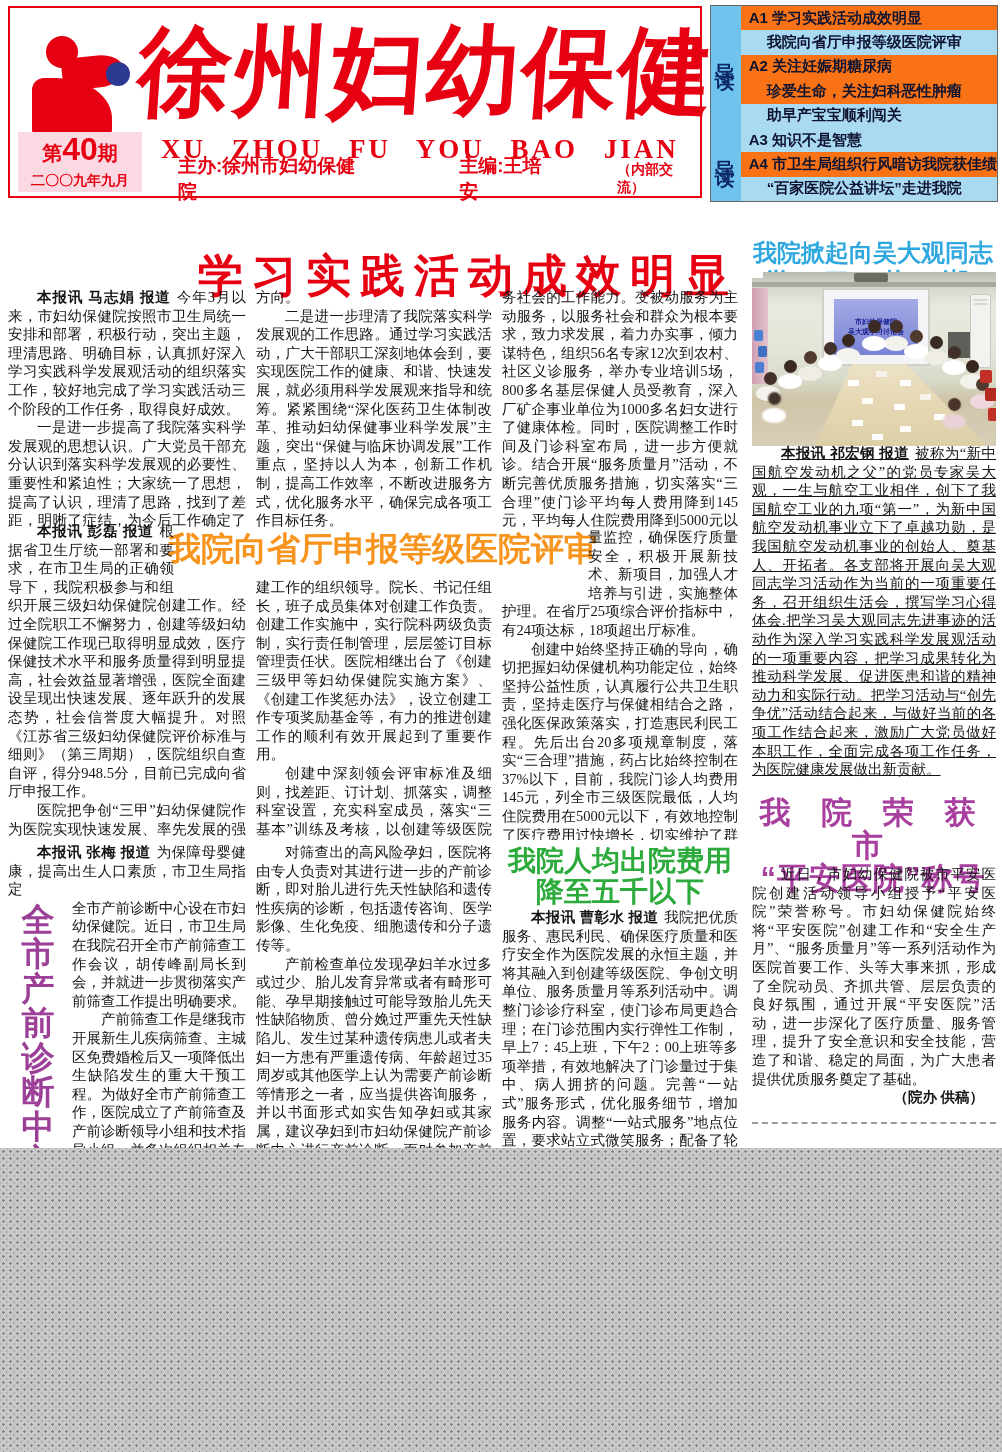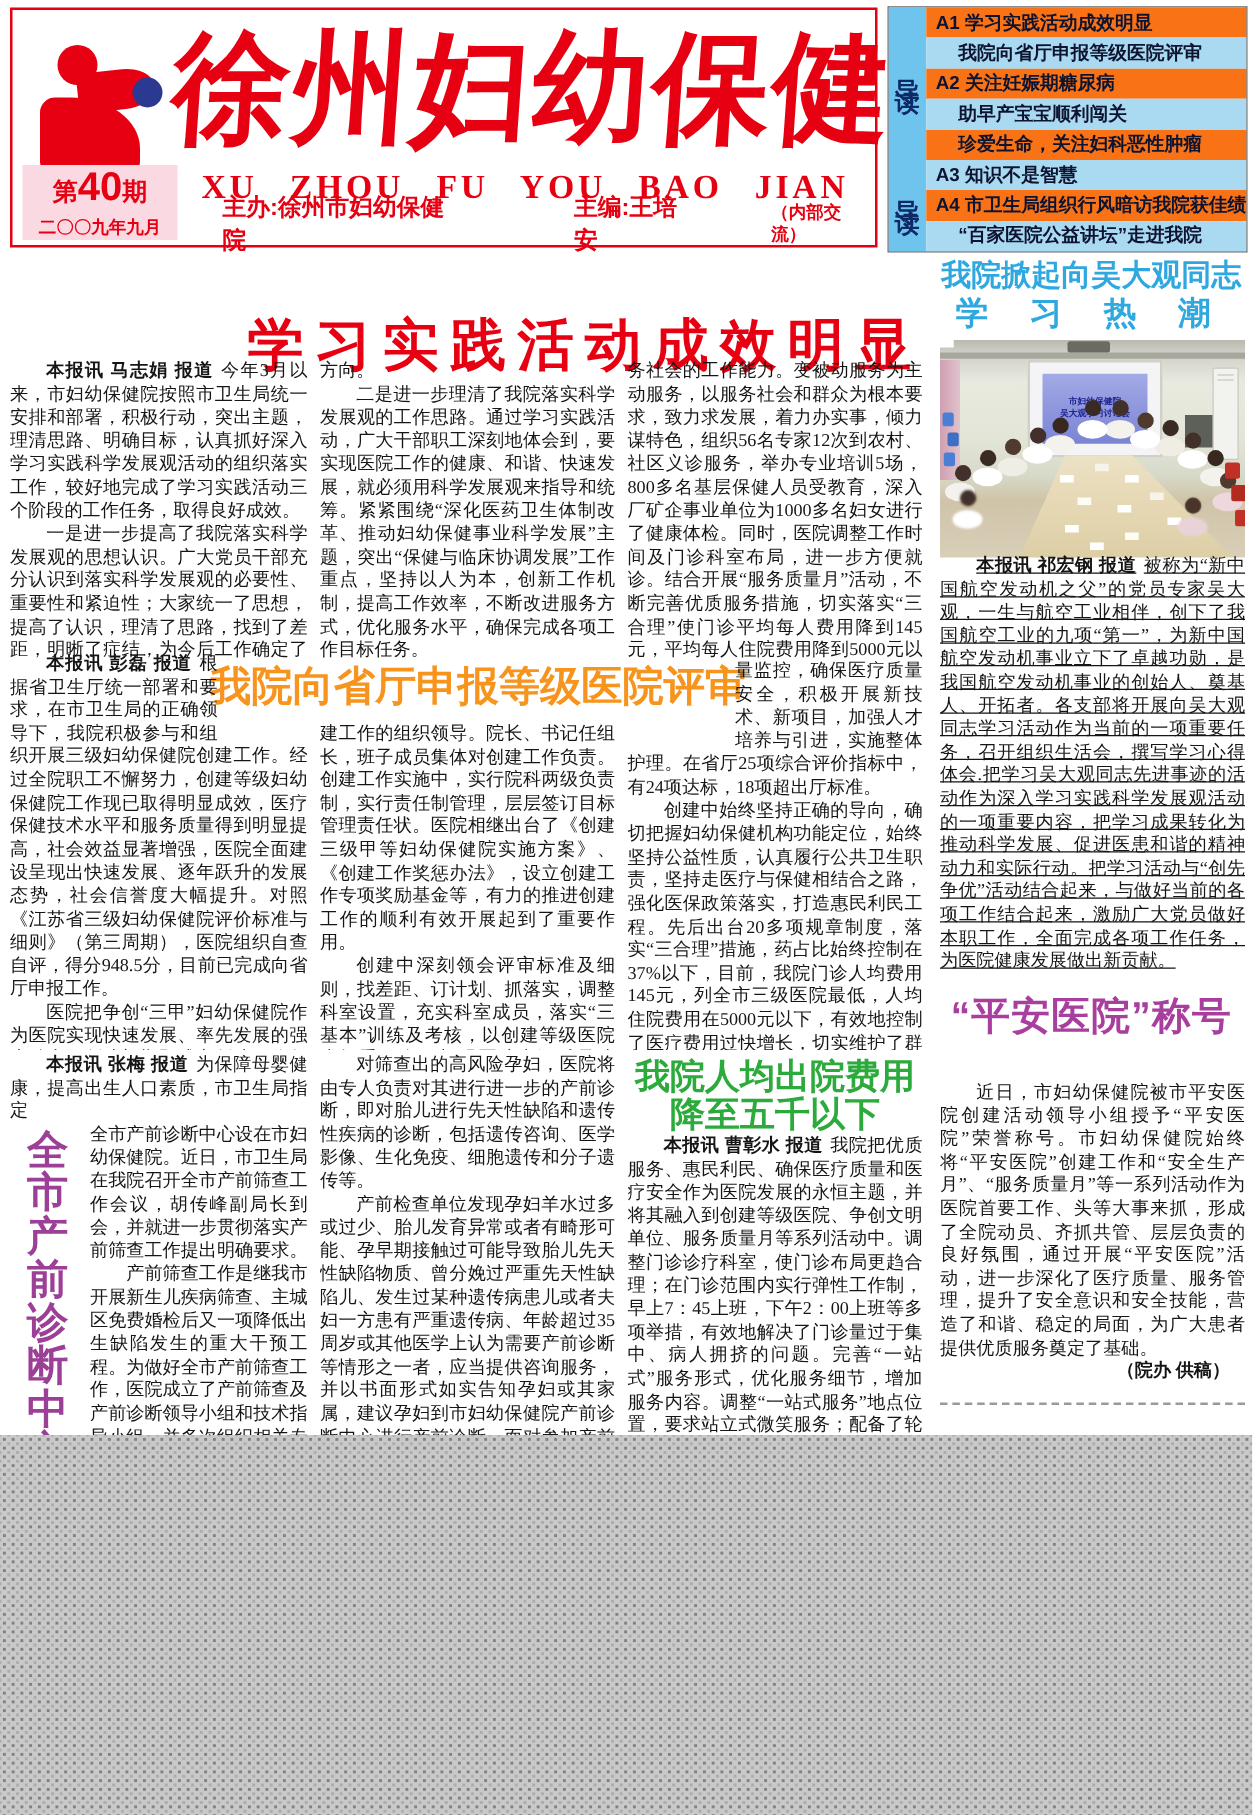--- a/index.html
+++ b/index.html
@@ -36,21 +36,21 @@
   .grow.base{background:#f97316;}
   .grow.ind{padding-left:26px;}
   
   .hl{position:absolute;font-family:"Liberation Sans",sans-serif;font-weight:900;white-space:nowrap;}
   .hl1{left:8px;top:216px;width:730px;text-align:right;font-size:45px;letter-spacing:9px;color:#e60012;margin-top:30px;}
   .hl2{left:168px;top:527px;width:412px;text-align:center;font-size:33px;letter-spacing:0px;color:#f7941d;}
   .hl-green{position:absolute;left:502px;top:845px;width:236px;text-align:center;color:#2cab3c;
        font-family:"Liberation Sans",sans-serif;font-weight:900;line-height:31px;font-size:28px;}
   .hl-blue{position:absolute;left:750px;top:207px;width:246px;text-align:center;color:#2fa8e0;
        font-family:"Liberation Sans",sans-serif;font-weight:900;}
-  .hl-blue .l1{font-size:24px;line-height:28px;letter-spacing:0px;}
+  .hl-blue .l1{font-size:24px;line-height:28px;letter-spacing:0px;margin-top:32px;}
   .hl-blue .l2{font-size:26px;line-height:30px;letter-spacing:13px;}
   .hl-purple{position:absolute;left:750px;top:796px;width:246px;text-align:center;color:#a83f9e;
        font-family:"Liberation Sans",sans-serif;font-weight:900;}
   .hl-purple .l1{font-size:31px;line-height:33px;letter-spacing:11px;}
   .hl-purple .l2{font-size:31px;line-height:33px;letter-spacing:1px;}
   
   .col{position:absolute;font-size:14.5px;line-height:18.6px;text-align:justify;overflow:hidden;color:#151515;}
   .col p{margin:0;}
   .col p.ind{text-indent:2em;}
   .lead{font-weight:bold;font-family:"Liberation Sans",sans-serif;margin-right:6px;}
@@ -137,22 +137,22 @@
 
   <div class="guide">
     <div class="guide-strip">
       <span>导读</span>
       <span>导读</span>
     </div>
     <div class="guide-rows">
       <div class="grow base">A1 学习实践活动成效明显</div>
       <div class="grow alt ind">我院向省厅申报等级医院评审</div>
       <div class="grow base">A2 关注妊娠期糖尿病</div>
+      <div class="grow base ind">珍爱生命，关注妇科恶性肿瘤</div>
       <div class="grow alt ind">助早产宝宝顺利闯关</div>
-      <div class="grow base ind">珍爱生命，关注妇科恶性肿瘤</div>
       <div class="grow alt">A3 知识不是智慧</div>
       <div class="grow base">A4 市卫生局组织行风暗访我院获佳绩</div>
       <div class="grow alt ind">“百家医院公益讲坛”走进我院</div>
     </div>
   </div>
 
   <div class="hl hl1">学习实践活动成效明显</div>
   <div class="col a1c1">
     <p class="ind"><b class="lead">本报讯 马志娟 报道</b><span>今年3月以来，市妇幼保健院按照市卫生局统一安排和部署，积极行动，突出主题，理清思路、明确目标，认真抓好深入学习实践科学发展观活动的组织落实工作，较好地完成了学习实践活动三个阶段的工作任务，取得良好成效。</span></p>
     <p class="ind">一是进一步提高了我院落实科学发展观的思想认识。广大党员干部充分认识到落实科学发展观的必要性、重要性和紧迫性；大家统一了思想，提高了认识，理清了思路，找到了差距，明晰了症结，为今后工作确定了努力</p>
@@ -225,20 +225,21 @@
     <div class="ph-papers"></div>
     <div class="ph-bodies"></div>
     <div class="ph-heads"></div>
     <div class="ph-chairs-r"></div>
   </div>
   <div class="col sb1">
     <p class="ind"><b class="lead">本报讯 祁宏钢 报道</b><span>被称为“新中国航空发动机之父”的党员专家吴大观，一生与航空工业相伴，创下了我国航空工业的九项“第一”，为新中国航空发动机事业立下了卓越功勋，是我国航空发动机事业的创始人、奠基人、开拓者。各支部将开展向吴大观同志学习活动作为当前的一项重要任务，召开组织生活会，撰写学习心得体会.把学习吴大观同志先进事迹的活动作为深入学习实践科学发展观活动的一项重要内容，把学习成果转化为推动科学发展、促进医患和谐的精神动力和实际行动。把学习活动与“创先争优”活动结合起来，与做好当前的各项工作结合起来，激励广大党员做好本职工作，全面完成各项工作任务，为医院健康发展做出新贡献。</span></p>
   </div>
 
   <div class="hl-purple">
+    <div class="l1">我 院 荣 获 市</div>
     <div class="l2">“平安医院”称号</div>
   </div>
   <div class="col sb2">
     <p class="ind">近日，市妇幼保健院被市平安医院创建活动领导小组授予“平安医院”荣誉称号。市妇幼保健院始终将“平安医院”创建工作和“安全生产月”、“服务质量月”等一系列活动作为医院首要工作、头等大事来抓，形成了全院动员、齐抓共管、层层负责的良好氛围，通过开展“平安医院”活动，进一步深化了医疗质量、服务管理，提升了安全意识和安全技能，营造了和谐、稳定的局面，为广大患者提供优质服务奠定了基础。</p>
     <p class="byline">（院办 供稿）</p>
   </div>
   <div class="dashline"></div>
 
   <div class="halftone"></div>
 </div>

